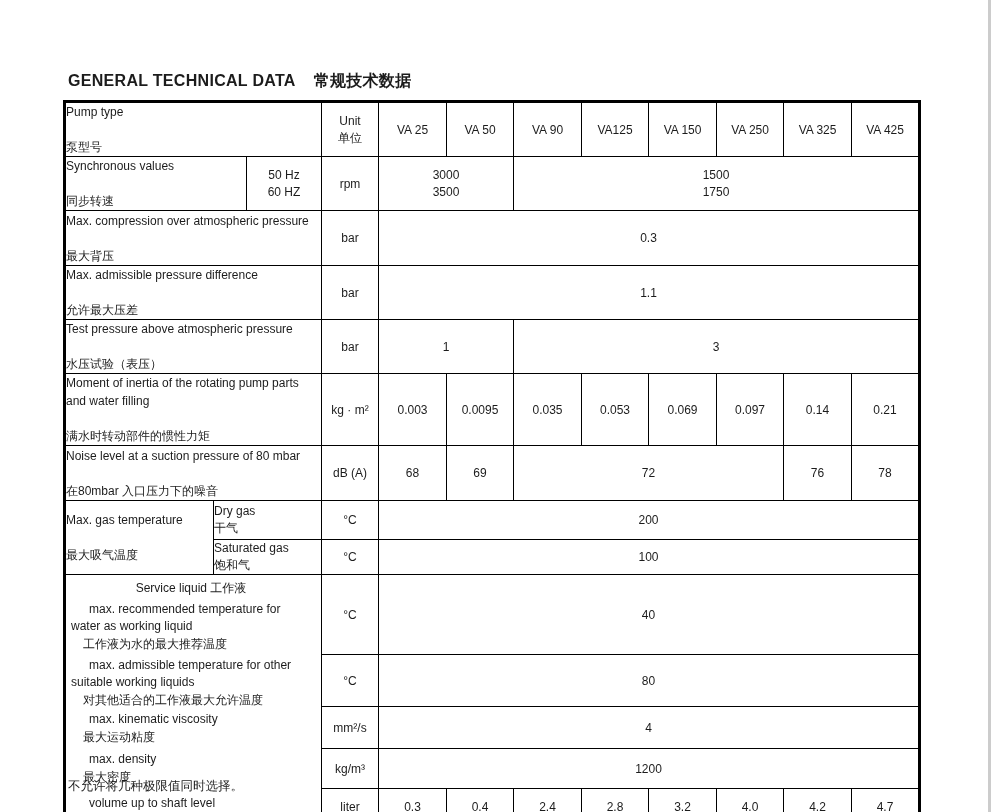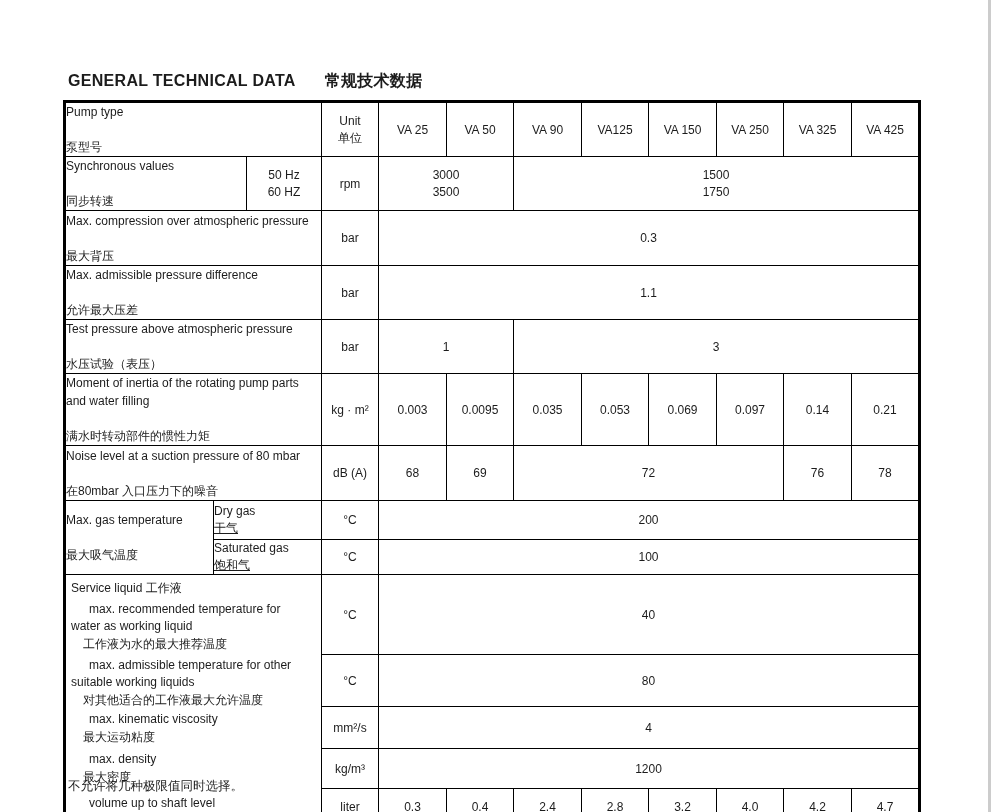--- a/index.html
+++ b/index.html
@@ -18,21 +18,21 @@
   .page-title {
     position: absolute;
     left: 68px;
     top: 71px;
     margin: 0;
     font-size: 16px;
     font-weight: bold;
     letter-spacing: 0.3px;
     white-space: nowrap;
   }
-  .page-title .zh { margin-left: 29px; }
+  .page-title .zh { margin-left: 18px; }
 
   table.tech {
     position: absolute;
     left: 63px;
     top: 100px;
     width: 855px;
     border-collapse: collapse;
     table-layout: fixed;
     border: 3px solid #000;
   }
@@ -49,39 +49,39 @@
     line-height: 18px;
   }
   td.label .zh-line { display: block; margin-top: 17px; }
   td.center { text-align: center; line-height: 16px; }
   .stack span { display: block; line-height: 17px; }
   td.sublabel {
     text-align: left;
     padding: 1px 2px 1px 6px;
     line-height: 17px;
   }
-  td.sublabel .zh-line { display: block; text-decoration: underline; }
+  td.sublabel .zh-line { display: block; }
   td.freq { text-align: center; line-height: 17px; }
 
   
   td.svc-cell {
     position: relative;
     vertical-align: top;
     padding: 0;
   }
   .svc-item {
     position: absolute;
     left: 5px;
     width: 240px;
     margin: 0;
   }
   .svc-item p { margin: 0; }
   .svc-item .en { text-indent: 18px; line-height: 17px; }
   .svc-item .zh { text-indent: 12px; line-height: 19px; }
-  .svc-heading { top: 5px; line-height: 17px; }
+  .svc-heading { top: 5px; line-height: 17px; text-align: center; }
   .svc-g1 { top: 26px; }
   .svc-g2 { top: 82px; }
   .svc-g3 { top: 136px; }
   .svc-g4 { top: 176px; }
   .svc-g5 { top: 220px; }
 
   .footer-note {
     position: absolute;
     left: 68px;
     top: 774px;

